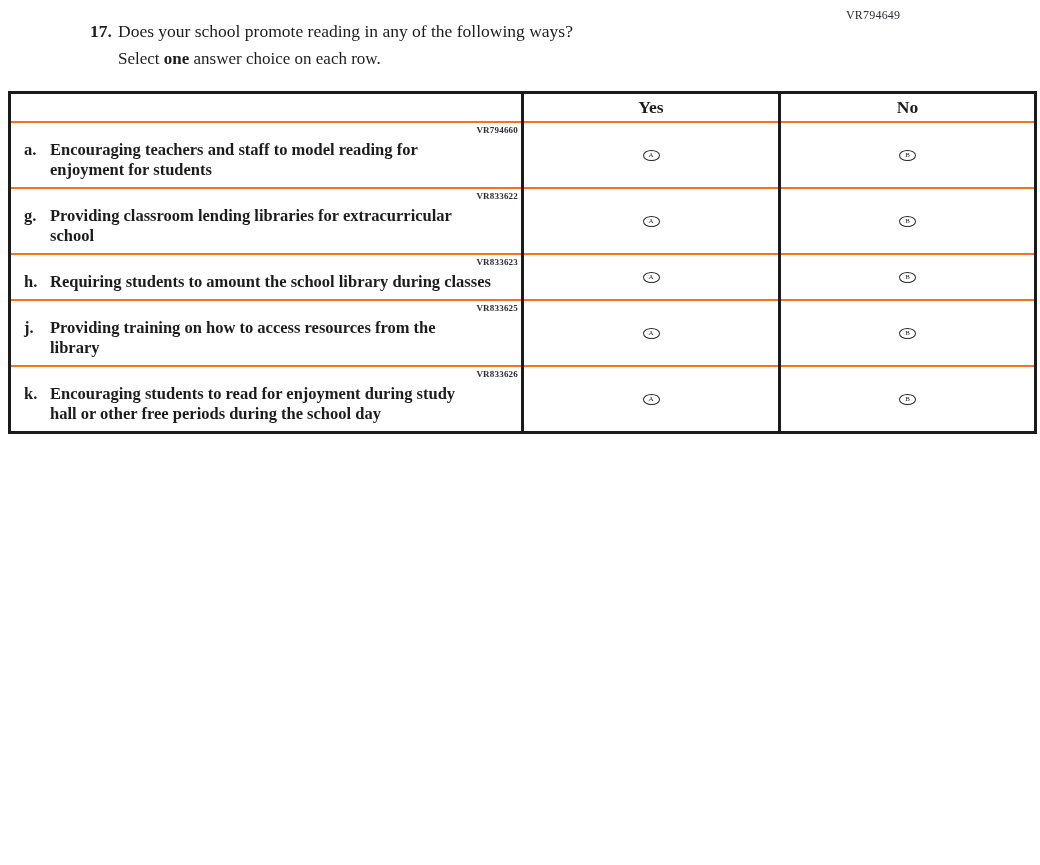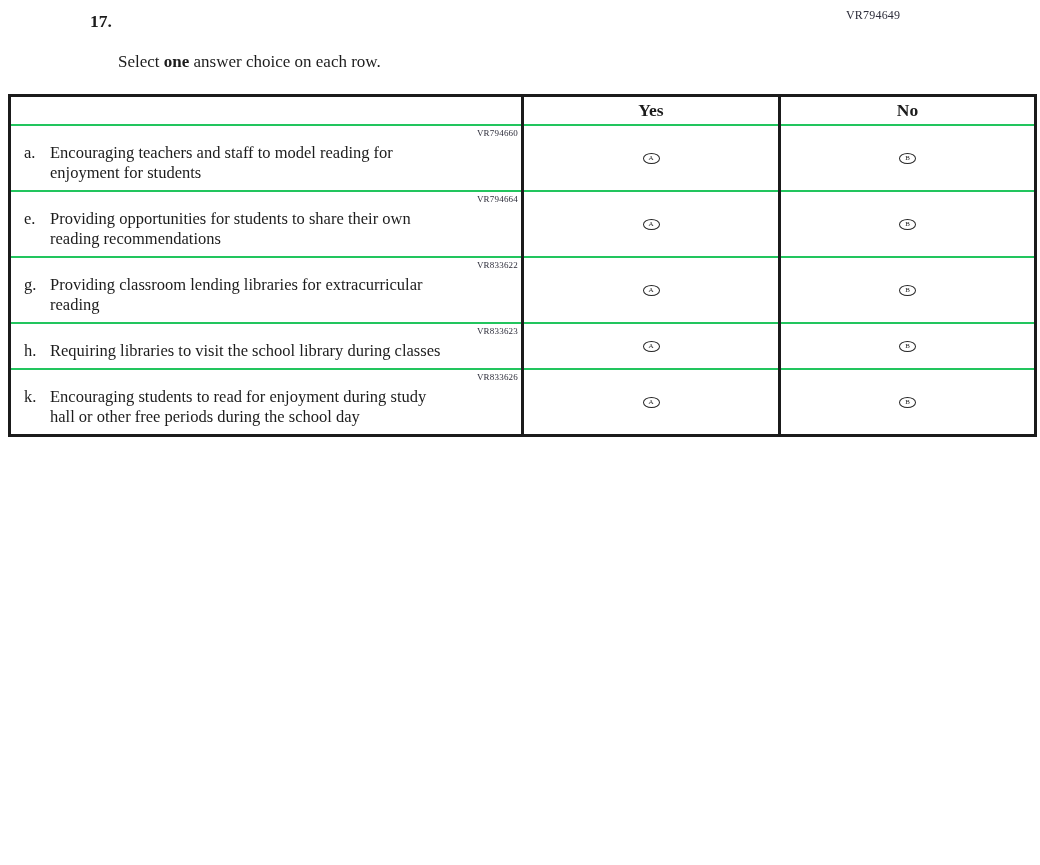--- a/index.html
+++ b/index.html
@@ -17,50 +17,51 @@
   .vr-top {
     position: absolute;
     top: 8px;
     left: 846px;
     font-size: 12px;
     letter-spacing: 0.2px;
     color: #2d2d3a;
   }
 
   
-  .question-block { padding-top: 10px; padding-left: 90px; }
+  .question-block { padding-top: 20px; padding-left: 90px; }
   .q-line { display: flex; font-size: 17.5px; line-height: 23px; }
   .q-num { font-weight: bold; width: 28px; flex-shrink: 0; }
-  .instruction { margin-top: 18px; padding-left: 28px; font-size: 17px; line-height: 22px; }
+  .instruction { margin-top: 5px; padding-left: 28px; font-size: 17px; line-height: 22px; }
   .bold { font-weight: bold; }
 
   
   table.survey {
     margin: 21px 0 0 8px;
     width: 1026px;
     table-layout: fixed;
     border-collapse: collapse;
     border: 3px solid #1b1b1b;
   }
-  table.survey th, table.survey td { border: 2px solid #22c55e; }
+  table.survey th, table.survey td { border: 2px solid #f97316; }
   table.survey .yes-cell, table.survey .no-cell { border-left: 3px solid #1b1b1b; }
   thead th {
     height: 29px;
     font-size: 17.5px;
     font-weight: bold;
     text-align: center;
     vertical-align: middle;
     border-bottom: 7px double #1b1b1b;
   }
   td.yes-cell, td.no-cell { text-align: center; vertical-align: middle; }
 
   td.stmt-cell {
     position: relative;
     vertical-align: top;
     padding: 4px 8px 7px 13px;
+    font-weight: bold;
   }
   .row-vr {
     position: absolute;
     top: 2px;
     right: 3px;
     font-size: 9px;
     letter-spacing: 0.2px;
     color: #2d2d3a;
     line-height: 11px;
   }
@@ -90,20 +91,21 @@
   }
 </style>
 </head>
 <body>
 
 <div class="vr-top">VR794649</div>
 
 <div class="question-block">
   <div class="q-line">
     <span class="q-num">17.</span>
+    <span>Does your school promote reading in any of the following ways?</span>
   </div>
   <div class="instruction"><span>Select </span><span class="bold">one</span><span> answer choice on each row.</span></div>
 </div>
 
 <table class="survey">
   <colgroup>
     <col style="width:513px">
     <col style="width:257px">
     <col style="width:256px">
   </colgroup>
@@ -132,84 +134,84 @@
     <td class="no-cell">
       <span class="bubble">
             <span>B</span>
           </span>
     </td>
   </tr>
 
 
 
 
-  <tr>
-    <td class="stmt-cell">
-      <div class="row-vr">VR794664</div>
-      <div class="stmt">
-        <span class="letter">e.</span>
-        <span class="stmt-text">Providing opportunities for students to share their own
-reading recommendations</span>
-      </div>
-    </td>
-    <td class="yes-cell">
-      <span class="bubble">
-            <span>A</span>
-          </span>
-    </td>
-    <td class="no-cell">
-      <span class="bubble">
-            <span>B</span>
-          </span>
-    </td>
-  </tr>
 
 
   <tr>
     <td class="stmt-cell">
       <div class="row-vr">VR833622</div>
       <div class="stmt">
         <span class="letter">g.</span>
         <span class="stmt-text">Providing classroom lending libraries for extracurricular
-reading</span>
+school</span>
       </div>
     </td>
     <td class="yes-cell">
       <span class="bubble">
             <span>A</span>
           </span>
     </td>
     <td class="no-cell">
       <span class="bubble">
             <span>B</span>
           </span>
     </td>
   </tr>
 
   <tr>
     <td class="stmt-cell">
       <div class="row-vr">VR833623</div>
       <div class="stmt">
         <span class="letter">h.</span>
-        <span class="stmt-text">Requiring libraries to visit the school library during classes</span>
-      </div>
-    </td>
-    <td class="yes-cell">
-      <span class="bubble">
-            <span>A</span>
-          </span>
-    </td>
-    <td class="no-cell">
-      <span class="bubble">
-            <span>B</span>
-          </span>
-    </td>
-  </tr>
-
-
+        <span class="stmt-text">Requiring students to amount the school library during classes</span>
+      </div>
+    </td>
+    <td class="yes-cell">
+      <span class="bubble">
+            <span>A</span>
+          </span>
+    </td>
+    <td class="no-cell">
+      <span class="bubble">
+            <span>B</span>
+          </span>
+    </td>
+  </tr>
+
+
+  <tr>
+    <td class="stmt-cell">
+      <div class="row-vr">VR833625</div>
+      <div class="stmt">
+        <span class="letter">j.</span>
+        <span class="stmt-text">Providing training on how to access resources from the
+library</span>
+      </div>
+    </td>
+    <td class="yes-cell">
+      <span class="bubble">
+            <span>A</span>
+          </span>
+    </td>
+    <td class="no-cell">
+      <span class="bubble">
+            <span>B</span>
+          </span>
+    </td>
+  </tr>
 
   <tr>
     <td class="stmt-cell">
       <div class="row-vr">VR833626</div>
       <div class="stmt">
         <span class="letter">k.</span>
         <span class="stmt-text">Encouraging students to read for enjoyment during study
 hall or other free periods during the school day</span>
       </div>
     </td>

